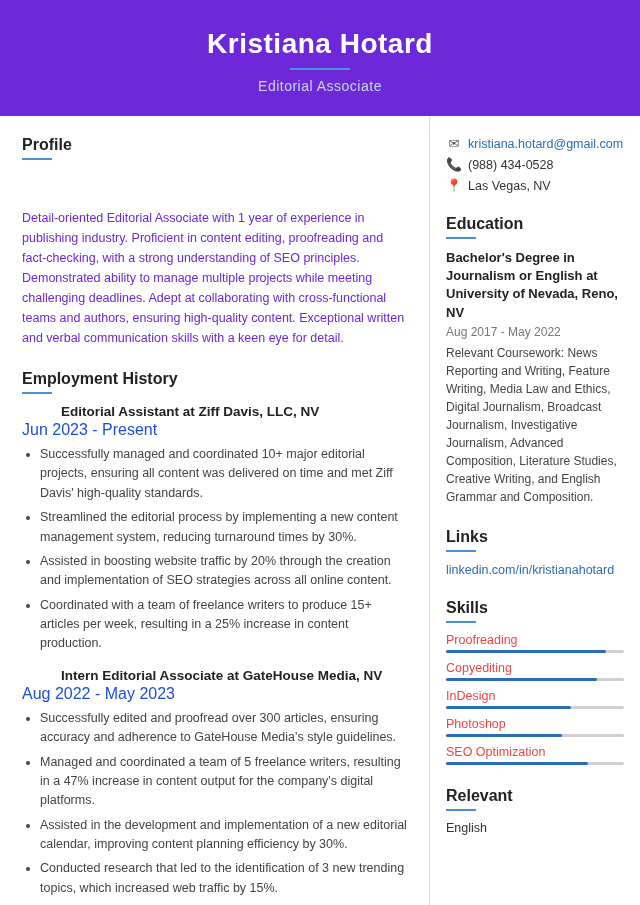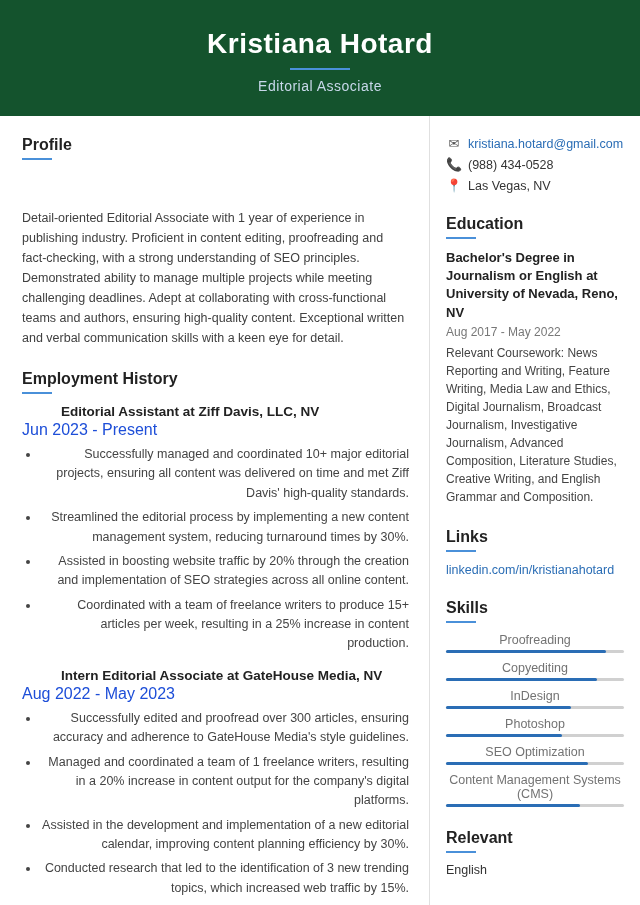--- a/index.html
+++ b/index.html
@@ -7,21 +7,21 @@
       font-family: Arial, sans-serif;
       font-size: 13px;
       color: #333;
       background: #fff;
       width: 640px;
       min-height: 905px;
     }
 
     
     .header {
-      background: #14532d;
+      background: #6d28d9;
       color: #fff;
       text-align: center;
       padding: 28px 16px 22px;
     }
     .header h1 {
       font-size: 28px;
       font-weight: bold;
       letter-spacing: 0.5px;
     }
     .header-divider {
@@ -69,42 +69,41 @@
       width: 30px;
       height: 2px;
       background: #4a90d9;
       margin-bottom: 10px;
     }
 
     
     .profile-text {
       font-size: 12.5px;
       line-height: 1.6;
-      color: #404040;
+      color: #6d28d9;
       margin-top: 48px;
     }
 
     
     .job-title {
       font-size: 13.5px;
       font-weight: bold;
       color: #222;
       margin-bottom: 2px;
       padding-left: 39px;
     }
     .job-date {
       font-size: 16px;
       color: #1d4ed8;
       margin-bottom: 6px;
     }
     .job-bullets {
       list-style: disc;
       padding-left: 18px;
       margin-bottom: 14px;
-      text-align: right;
     }
     .job-bullets li {
       font-size: 12.5px;
       line-height: 1.55;
       color: #444;
       margin-bottom: 5px;
     }
 
     
     .contact-item {
@@ -150,23 +149,22 @@
       font-size: 12.5px;
       text-decoration: none;
     }
 
     
     .skill-item {
       margin-bottom: 8px;
     }
     .skill-name {
       font-size: 12.5px;
-      color: #737373;
+      color: #ef4444;
       margin-bottom: 3px;
-      text-align: center;
     }
     .skill-bar-bg {
       height: 3px;
       background: #d0d0d0;
       border-radius: 2px;
     }
     .skill-bar-fill {
       height: 3px;
       background: #2a6db5;
       border-radius: 2px;
@@ -214,21 +212,21 @@
           <li>Assisted in boosting website traffic by 20% through the creation and implementation of SEO strategies across all online content.</li>
           <li>Coordinated with a team of freelance writers to produce 15+ articles per week, resulting in a 25% increase in content production.</li>
         </ul>
       </div>
 
       <div>
         <div class="job-title">Intern Editorial Associate at GateHouse Media, NV</div>
         <div class="job-date">Aug 2022 - May 2023</div>
         <ul class="job-bullets">
           <li>Successfully edited and proofread over 300 articles, ensuring accuracy and adherence to GateHouse Media's style guidelines.</li>
-          <li>Managed and coordinated a team of 1 freelance writers, resulting in a 20% increase in content output for the company's digital platforms.</li>
+          <li>Managed and coordinated a team of 5 freelance writers, resulting in a 47% increase in content output for the company's digital platforms.</li>
           <li>Assisted in the development and implementation of a new editorial calendar, improving content planning efficiency by 30%.</li>
           <li>Conducted research that led to the identification of 3 new trending topics, which increased web traffic by 15%.</li>
         </ul>
       </div>
     </div>
 
     <div class="section">
       <div class="section-title">Certificates</div>
       <div class="section-divider"></div>
 
@@ -294,26 +292,20 @@
       <div class="skill-bar-bg">
         <div class="skill-bar-fill" style="width:65%"></div>
       </div>
     </div>
           <div class="skill-item">
       <div class="skill-name">SEO Optimization</div>
       <div class="skill-bar-bg">
         <div class="skill-bar-fill" style="width:80%"></div>
       </div>
     </div>
-          <div class="skill-item">
-      <div class="skill-name">Content Management Systems (CMS)</div>
-      <div class="skill-bar-bg">
-        <div class="skill-bar-fill" style="width:75%"></div>
-      </div>
-    </div>
         </div>
     </div>
 
     <div class="section">
       <div class="section-title">Relevant</div>
       <div class="section-divider"></div>
       <div id="languages-container">
           <div class="lang-item">
       <div class="lang-name">English</div>
 

